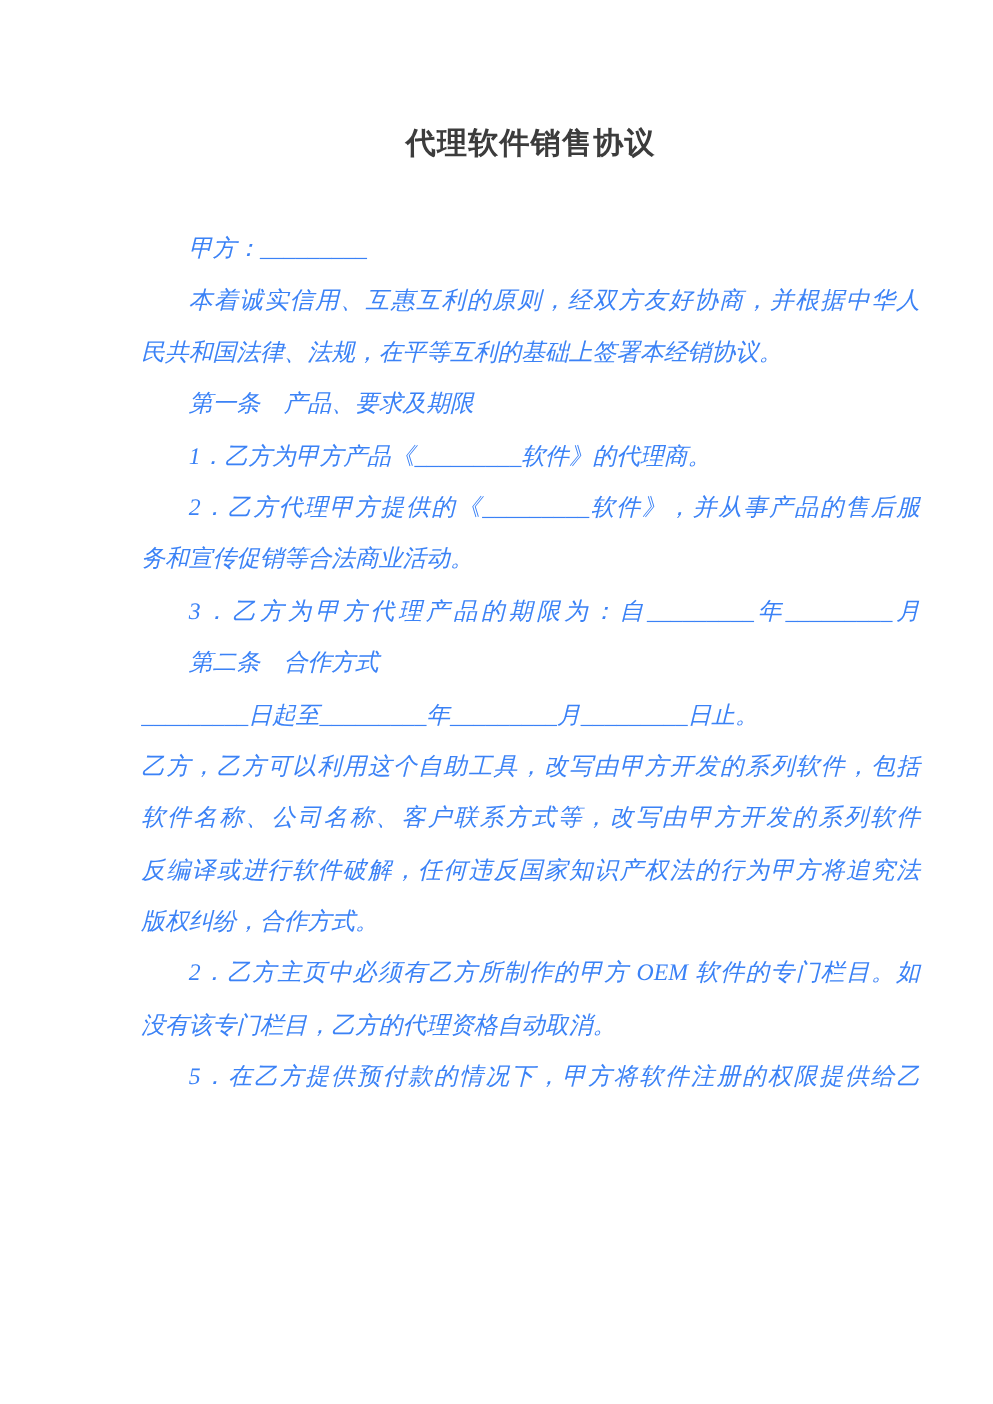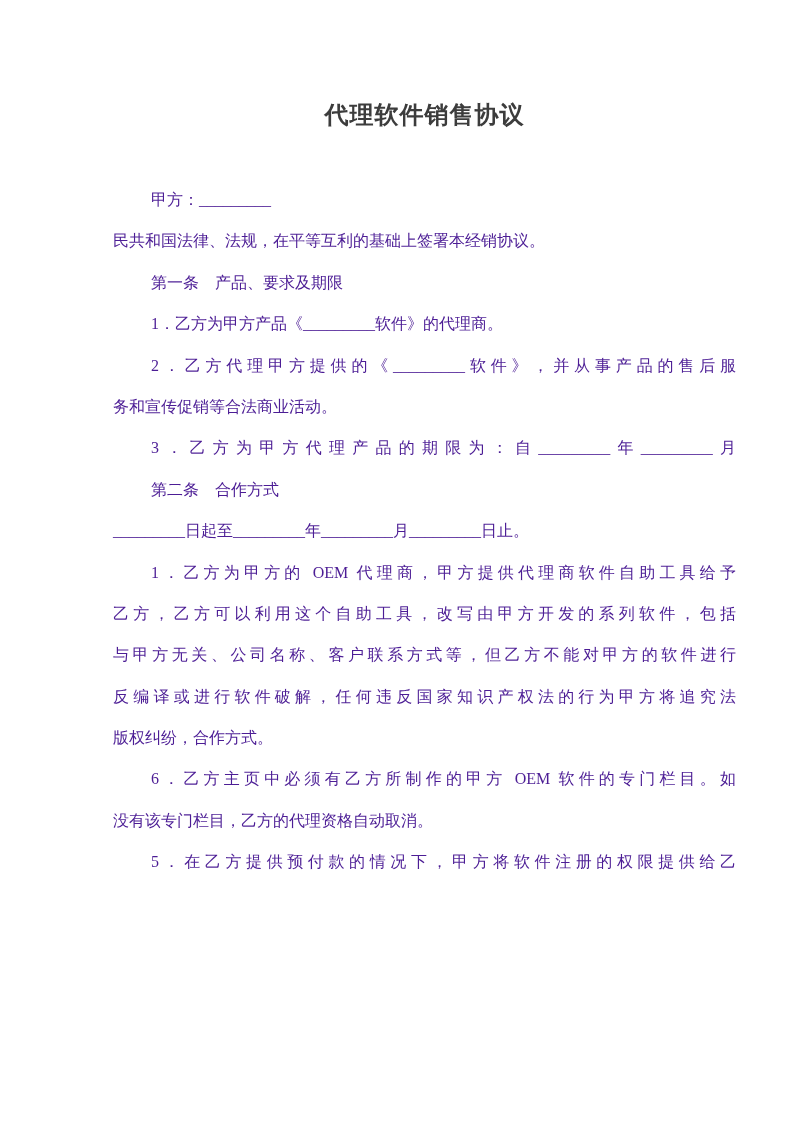--- a/index.html
+++ b/index.html
@@ -29,53 +29,54 @@
     color: #3c3c3c;
     height: 42px;
   }
   .title-gap {
     height: 43px;
   }
   .doc-body {
     color: #4a4a4a;
   }
   .line {
-    font-size: 16px;
+    font-size: 19px;
     line-height: 41.4px;
     height: 41.4px;
     white-space: normal;
     overflow: visible;
-    color: #4c1d95;
+    color: #3b82f6;
+    font-style: italic;
   }
   .line.indent {
     text-indent: 38px;
   }
   .line.just {
     text-align: justify;
     text-align-last: justify;
   }
 </style>
 </head>
 <body>
 
 <div class="page">
   <div class="doc-title">代理软件销售协议</div>
   <div class="title-gap"></div>
   <div class="doc-body">
       <div class="line indent">甲方：_________</div>
+      <div class="line indent just">本着诚实信用、互惠互利的原则，经双方友好协商，并根据中华人</div>
       <div class="line">民共和国法律、法规，在平等互利的基础上签署本经销协议。</div>
       <div class="line indent">第一条　产品、要求及期限</div>
       <div class="line indent">1．乙方为甲方产品《_________软件》的代理商。</div>
       <div class="line indent just">2．乙方代理甲方提供的《_________软件》，并从事产品的售后服</div>
       <div class="line">务和宣传促销等合法商业活动。</div>
       <div class="line indent just">3．乙方为甲方代理产品的期限为：自_________年_________月</div>
       <div class="line indent">第二条　合作方式</div>
       <div class="line">_________日起至_________年_________月_________日止。</div>
-      <div class="line indent just">1．乙方为甲方的 OEM 代理商，甲方提供代理商软件自助工具给予</div>
       <div class="line just">乙方，乙方可以利用这个自助工具，改写由甲方开发的系列软件，包括</div>
-      <div class="line just">与甲方无关、公司名称、客户联系方式等，但乙方不能对甲方的软件进行</div>
+      <div class="line just">软件名称、公司名称、客户联系方式等，改写由甲方开发的系列软件</div>
       <div class="line just">反编译或进行软件破解，任何违反国家知识产权法的行为甲方将追究法</div>
       <div class="line">版权纠纷，合作方式。</div>
-      <div class="line indent just">6．乙方主页中必须有乙方所制作的甲方 OEM 软件的专门栏目。如</div>
+      <div class="line indent just">2．乙方主页中必须有乙方所制作的甲方 OEM 软件的专门栏目。如</div>
       <div class="line">没有该专门栏目，乙方的代理资格自动取消。</div>
       <div class="line indent just">5．在乙方提供预付款的情况下，甲方将软件注册的权限提供给乙</div>
     </div>
 </div>
 
 </body></html>

